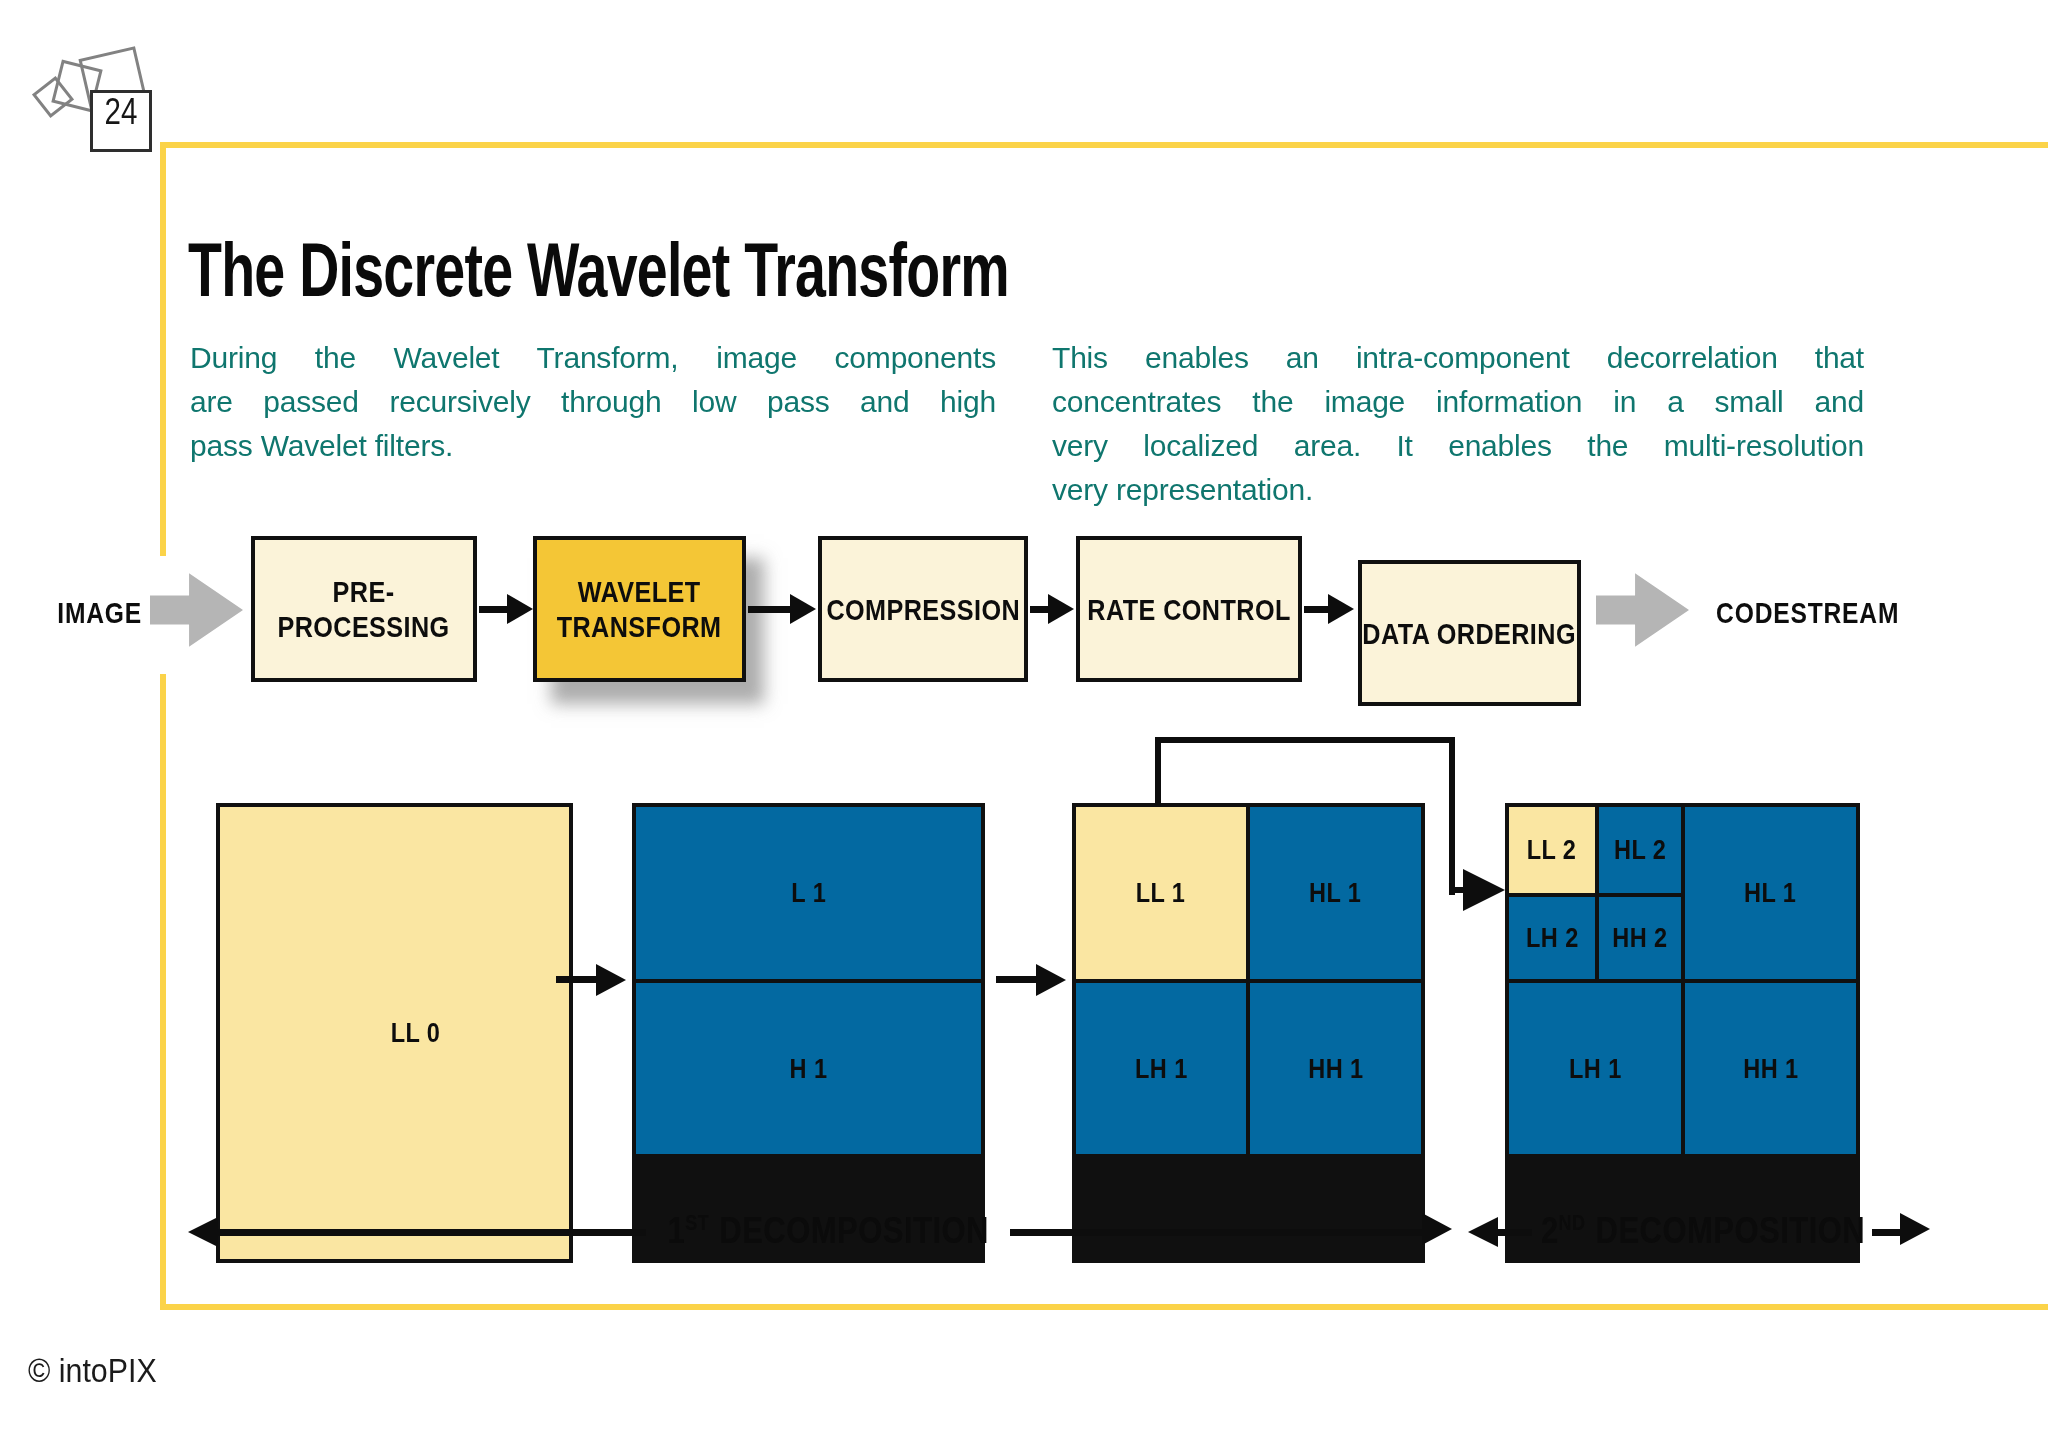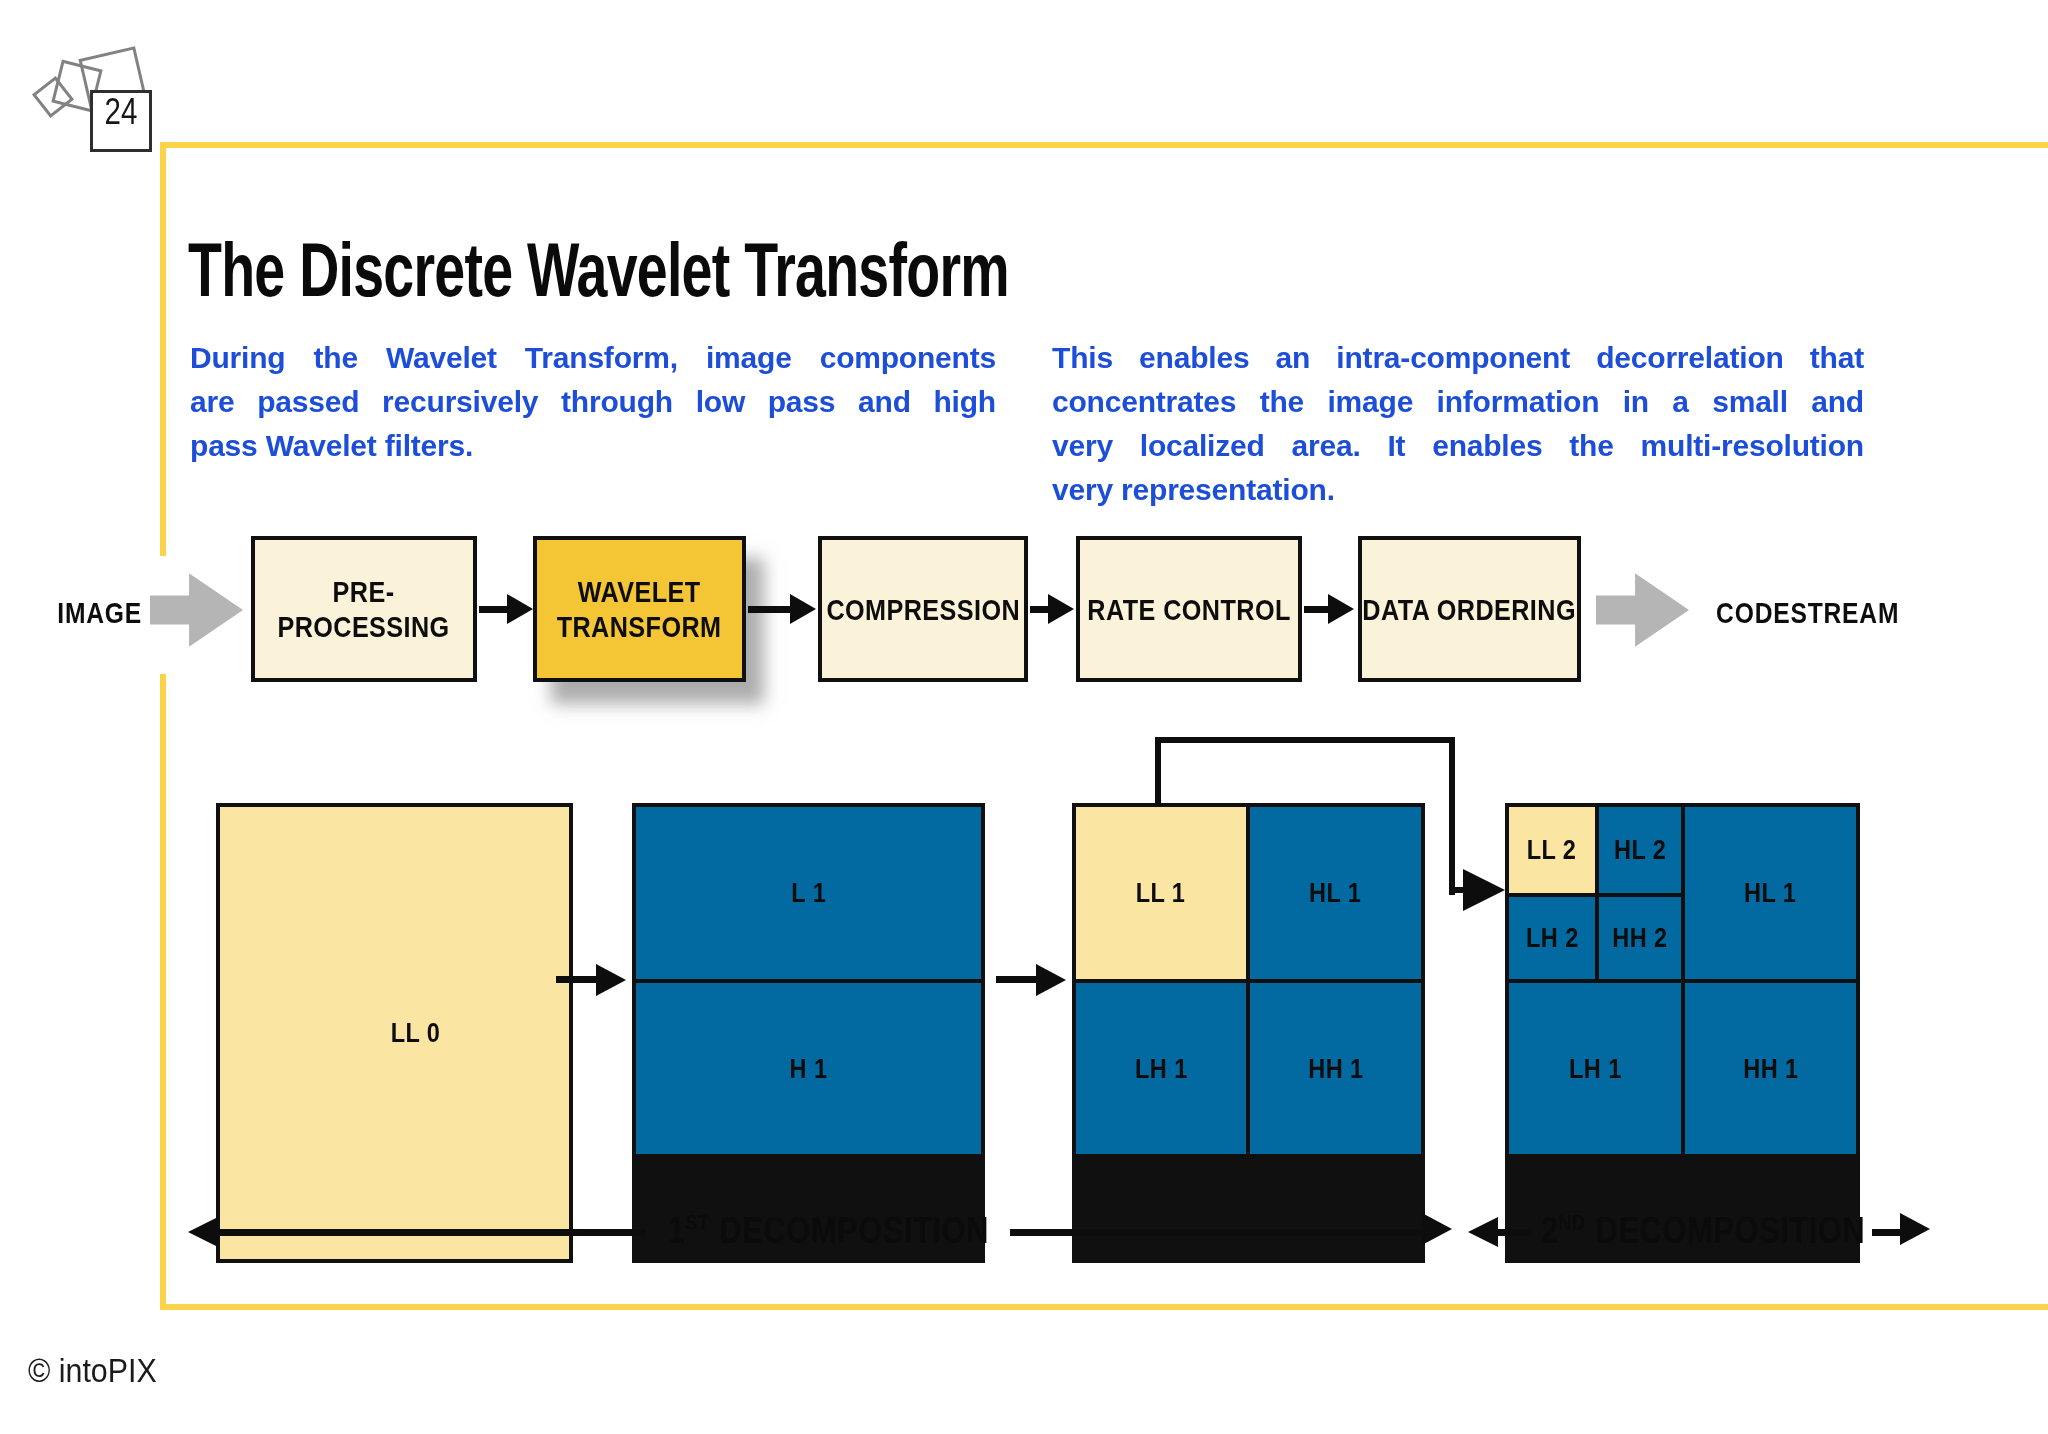--- a/index.html
+++ b/index.html
@@ -41,21 +41,21 @@
     font-size:36px;line-height:38px;color:#161616;
     display:inline-block;transform:scaleX(0.82);
   }
 
   
   .title{
     left:188px;top:226px;white-space:nowrap;
     font-size:76px;font-weight:bold;letter-spacing:-1px;color:#0A0A0A;
     transform:scaleX(0.73);transform-origin:left top;
   }
-  .para{font-size:30px;line-height:44px;color:#1d4ed8;letter-spacing:-0.2px;font-weight:bold;}
+  .para{font-size:30px;line-height:44px;color:#0f766e;letter-spacing:-0.2px;}
   .para .jline{text-align:justify;text-align-last:justify;}
   .para .jlast{text-align:left;text-align-last:left;}
 
   
   .stage-box{
     top:536px;height:146px;box-sizing:border-box;
     border:4px solid var(--borderBlack);background:var(--cream);
     display:flex;flex-direction:column;align-items:center;justify-content:center;
   }
   .stage-box.gold{background:var(--gold);box-shadow:18px 22px 16px rgba(105,105,105,0.55);}
@@ -175,21 +175,21 @@
   <div class="abs stage-box" style="left:1076px;width:226px;">
     <div class="stage-label">
       <span>RATE CONTROL</span>
 
     </div>
   </div>
 
   <div class="abs hline" style="left:1304px;top:606px;width:26px;"></div>
   <div class="abs tri-r" style="left:1328px;top:594px;"></div>
 
-  <div class="abs stage-box" style="left:1358px;width:223px;">
+  <div class="abs stage-box" style="left:1358px;width:223px;margin-top:24px;">
     <div class="stage-label">
       <span>DATA ORDERING</span>
 
     </div>
   </div>
 
   <div class="abs chev" style="left:1596px;top:570px;width:93px;height:80px;"></div>
   <div class="abs side-label" style="left:1696px;top:596px;width:170px;">
     <span>CODESTREAM</span>
   </div>

